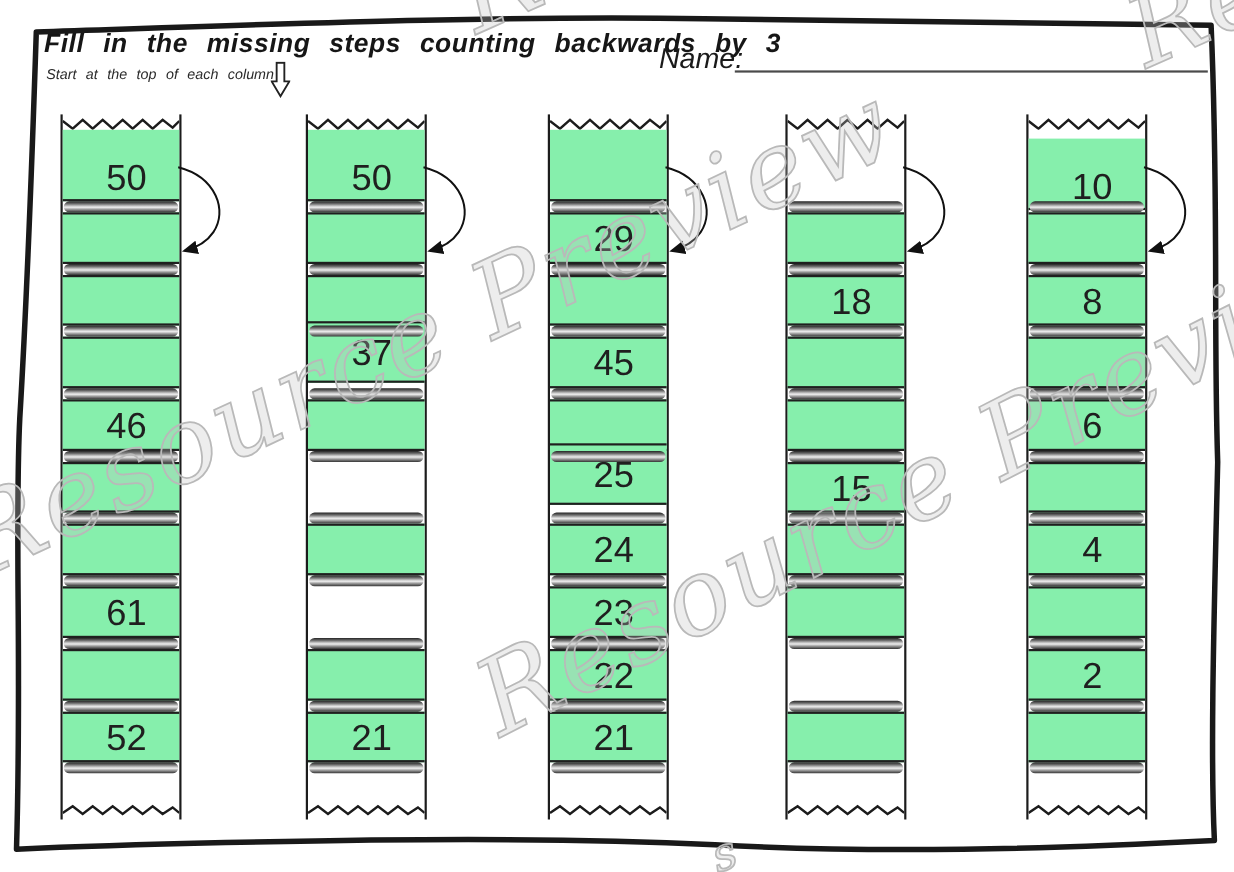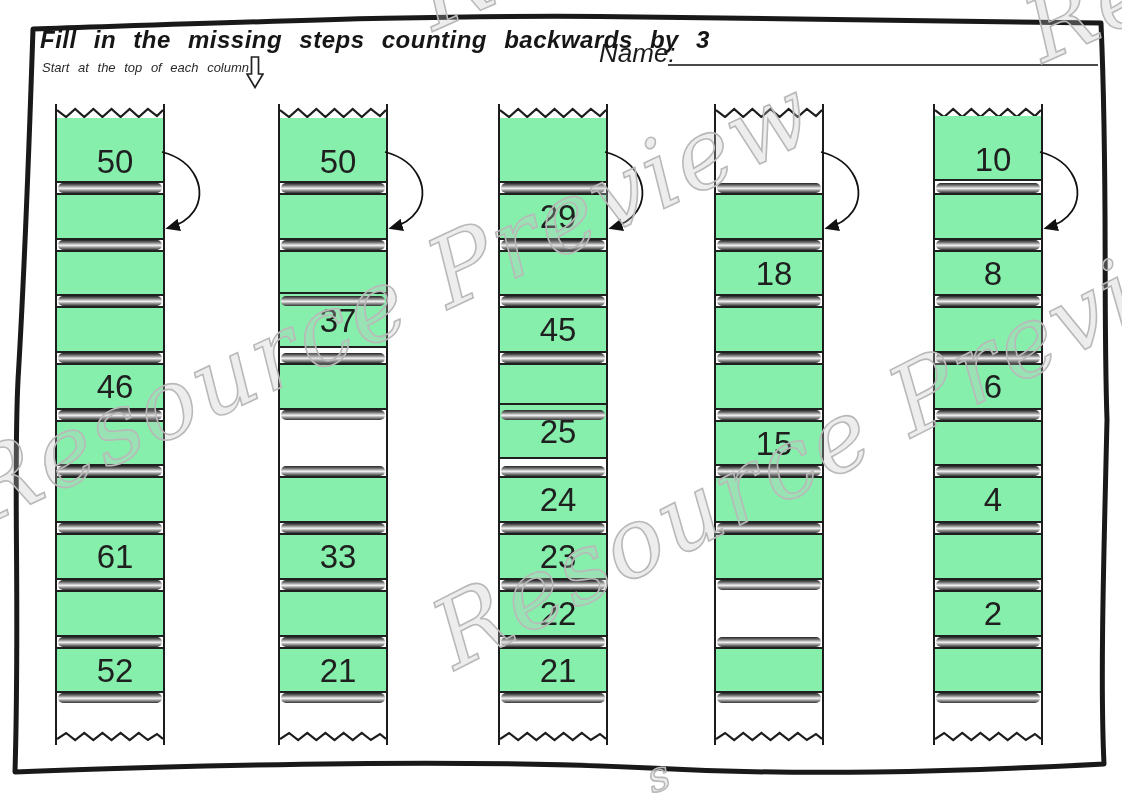--- a/index.html
+++ b/index.html
@@ -126,21 +126,20 @@
     <div class="ladder" style="left: 278px;">
       <svg class="torn top" viewBox="0 0 105 14" preserveAspectRatio="none" width="105" height="14">
         <polyline points="0,6 9,13 18,5 27,13 36,5 45,13 54,5 63,13 72,5 81,13 90,5 99,12 105,6" fill="none" stroke="#1c1c1c" stroke-width="2.2"></polyline>
       </svg>
       <div class="cell first" style="top:14px;height:65px">50</div>
       <div class="cell" style="top:89px;height:47px"></div>
       <div class="cell" style="top:146px;height:46px"></div>
       <div class="cell" style="top:188px;height:56px">37</div>
       <div class="cell" style="top:259px;height:47px"></div>
       <div class="cell" style="top:372px;height:47px"></div>
-      <div class="cell" style="top:429px;height:47px">33</div>
       <div class="cell" style="top:486px;height:47px"></div>
       <div class="cell" style="top:543px;height:46px">21</div>
       <div class="rung" style="top:79px"></div>
       <div class="rung" style="top:136px"></div>
       <div class="rung" style="top:192px"></div>
       <div class="rung" style="top:249px"></div>
       <div class="rung" style="top:306px"></div>
       <div class="rung" style="top:362px"></div>
       <div class="rung" style="top:419px"></div>
       <div class="rung" style="top:476px"></div>
@@ -225,21 +224,21 @@
             <path d="M0,0 L8,3.5 L0,7 Z" fill="#111"></path>
           </marker>
         </defs>
         <path d="M3,4 C38,13 48,44 35,63 C29,72 20,77 9,80" fill="none" stroke="#111" stroke-width="1.8" marker-end="url(#ah3)"></path>
       </svg>
     </div>
     <div class="ladder" style="left: 933px;">
       <svg class="torn top" viewBox="0 0 105 14" preserveAspectRatio="none" width="105" height="14">
         <polyline points="0,6 9,13 18,5 27,13 36,5 45,13 54,5 63,13 72,5 81,13 90,5 99,12 105,6" fill="none" stroke="#1c1c1c" stroke-width="2.2"></polyline>
       </svg>
-      <div class="cell first" style="top:12px;height:65px">10</div>
+      <div class="cell first" style="top:22px;height:65px">10</div>
       <div class="cell" style="top:89px;height:47px"></div>
       <div class="cell" style="top:146px;height:46px">8</div>
       <div class="cell" style="top:202px;height:47px"></div>
       <div class="cell" style="top:259px;height:47px">6</div>
       <div class="cell" style="top:316px;height:46px"></div>
       <div class="cell" style="top:372px;height:47px">4</div>
       <div class="cell" style="top:429px;height:47px"></div>
       <div class="cell" style="top:486px;height:47px">2</div>
       <div class="cell" style="top:543px;height:46px"></div>
       <div class="rung" style="top:79px"></div>

